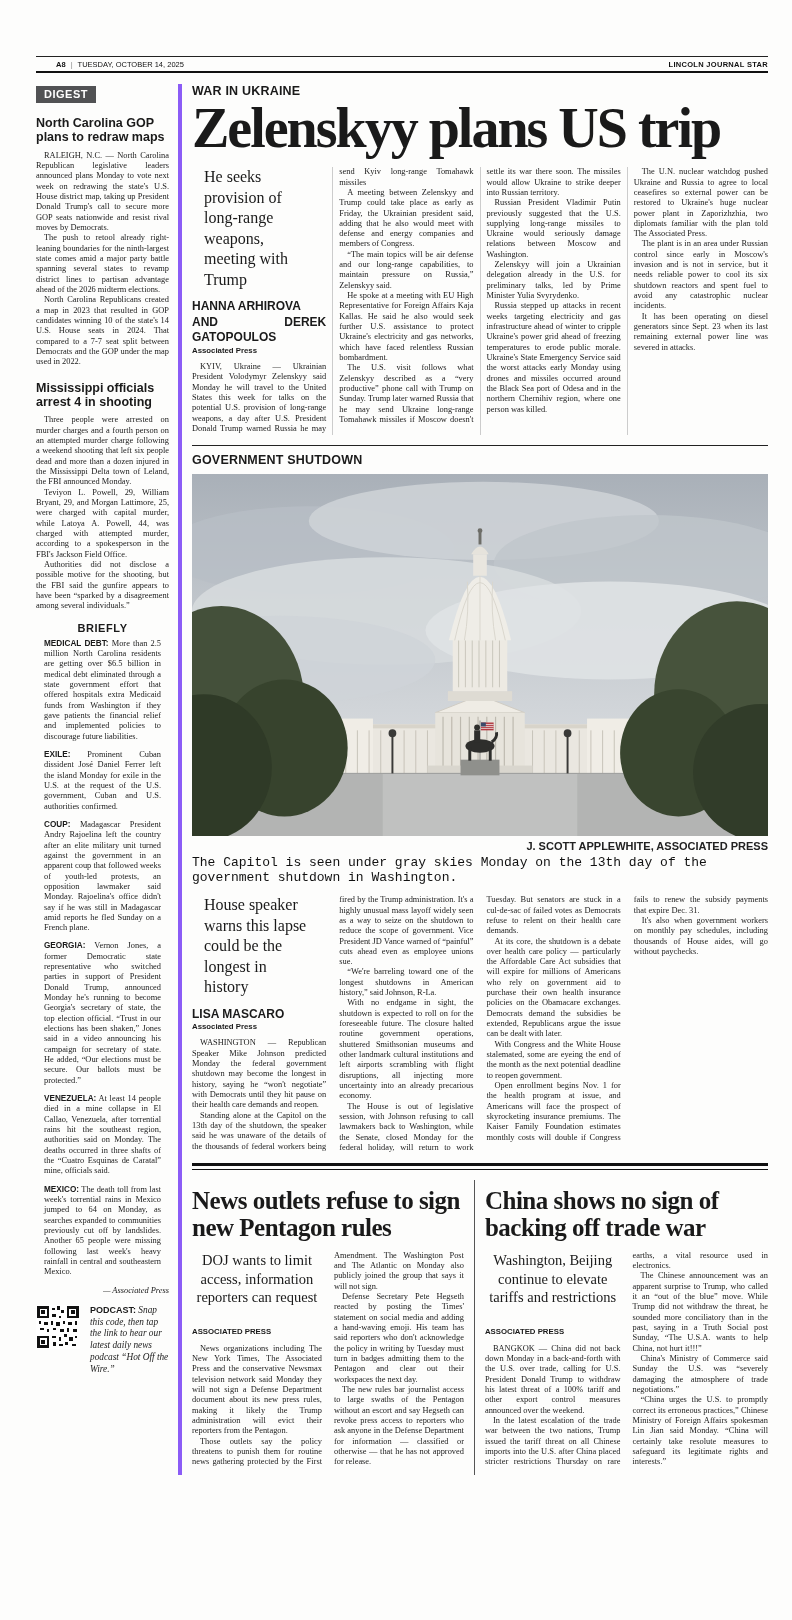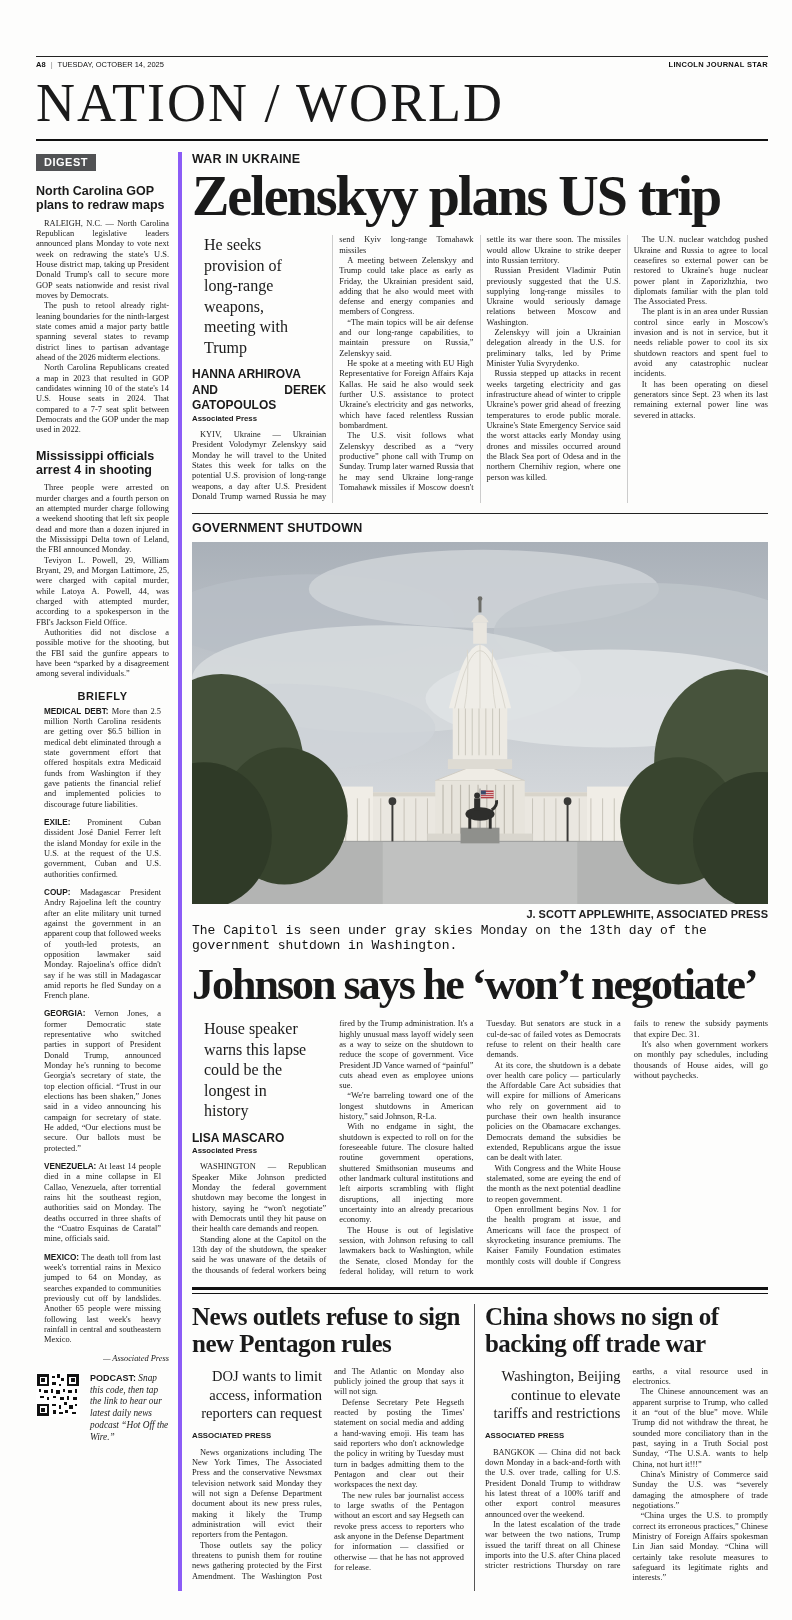--- a/index.html
+++ b/index.html
@@ -8,20 +8,21 @@
     background:#fdfdfc; color:#1a1a1a;
     font-family:"Liberation Serif", serif;
   }
   
   .masthead { margin:0 24px 0 36px; padding-top:56px; }
   .m-rule-top { border-top:1px solid #222; }
   .m-strip {
     display:flex; justify-content:space-between; align-items:center;
     font-family:"Liberation Sans", sans-serif; font-size:7.5px; color:#111;
     padding:3px 0 2px;
+    margin-left:20px;
   }
   .m-strip .edition { font-weight:bold; }
   .m-strip .sep { color:#888; margin:0 3px; }
   .m-strip .pub { font-weight:bold; letter-spacing:.3px; }
   .section-title {
     font-family:"Liberation Serif", serif; font-weight:400;
     font-size:54px; line-height:1; letter-spacing:2px; margin:5px 0 9px;
   }
   .m-rule-bottom { border-top:2.5px solid #111; }
   
@@ -54,28 +55,28 @@
   
   .kicker { font-family:"Liberation Sans", sans-serif; font-weight:bold; font-size:12.5px; letter-spacing:.2px; }
   .headline-xl {
     font-weight:bold; font-size:56px; line-height:.95; letter-spacing:-2px;
     margin:4px 0 12px; white-space:nowrap;
   }
   .headline-lg {
     font-weight:bold; font-size:44px; line-height:1; letter-spacing:-2px;
     margin:2px 0 12px; white-space:nowrap;
   }
-  .headline-md { font-weight:bold; font-size:25px; line-height:1.07; letter-spacing:-.5px; margin:0 0 9px; }
+  .headline-md { font-weight:bold; font-size:25px; line-height:1.07; letter-spacing:-.5px; margin:8px 0 9px; }
   .cols { column-fill:auto; overflow:hidden; text-align:justify; }
   .cols4 { column-count:4; column-gap:13px; column-rule:1px solid #cccccc; height:268px; font-size:9px; line-height:1.2; }
   .cols4.johnson { height:260px; font-size:9.8px; line-height:1.2; column-rule:none; }
   .cols2 { column-count:2; column-gap:12px; height:224px; font-size:8.8px; line-height:1.23; }
   .col-header { break-inside:avoid; }
   .subhead { font-size:16px; line-height:1.28; margin:0 12px 9px; text-align:left; }
-  .subhead-md { font-size:14.5px; line-height:1.3; margin:0 0 8px; text-align:right; }
+  .subhead-md { font-size:14.5px; line-height:1.3; margin:0 0 20px; text-align:center; }
   .byline { font-family:"Liberation Sans", sans-serif; font-weight:bold; font-size:12px; line-height:1.3; }
   .byline-org { font-family:"Liberation Sans", sans-serif; font-weight:bold; font-size:7.8px; margin-bottom:7px; }
   .section-rule { border-top:1px solid #222; margin:10px 0 7px; }
   figure { margin:7px 0 0; }
   .photo { width:100%; height:362px; display:block; background:#cfd4d8; }
   .credit { text-align:right; font-family:"Liberation Sans", sans-serif; font-weight:bold; font-size:11px; color:#222; margin-top:4px; }
   .caption { font-family:Liberation Mono, monospace; font-size:13px; color:#111; margin:3px 0 10px; }
   .double-rule { border-top:3px solid #111; border-bottom:1px solid #111; height:3px; margin:8px 0 10px; }
   .bottom { display:flex; }
   .bottom .half-l { width:49%; padding-right:10px; border-right:1px solid #555; }
@@ -89,21 +90,20 @@
   <header class="masthead">
     <div class="m-rule-top"></div>
     <div class="m-strip">
       <span>
         <span class="edition">A8</span>
         <span class="sep">|</span>
         <span>TUESDAY, OCTOBER 14, 2025</span>
       </span>
       <span class="pub">LINCOLN JOURNAL STAR</span>
     </div>
-    <h1 class="section-title">NATION / WORLD</h1>
     <div class="m-rule-bottom"></div>
   </header>
 
   <div class="content">
 
     <aside class="digest-col digest">
       <div class="digest-chip">DIGEST</div>
 
       <h3>North Carolina GOP plans to redraw maps</h3>
       <div class="bodytext">
@@ -290,21 +290,20 @@
             </g>
           </svg>
           <figcaption>
             <div class="credit">J. SCOTT APPLEWHITE, ASSOCIATED PRESS</div>
             <div class="caption">The Capitol is seen under gray skies Monday on the 13th day of the government shutdown in Washington.</div>
           </figcaption>
         </figure>
       </section>
 
       <article>
-        <h1 class="headline-lg">Johnson says he ‘won’t negotiate’</h1>
         <div class="cols cols4 johnson">
           <div class="col-header">
             <div class="subhead">House speaker warns this lapse could be the longest in history</div>
             <div class="byline">LISA MASCARO</div>
             <div class="byline-org">Associated Press</div>
           </div>
           <div class="bodytext">
               <p>WASHINGTON — Republican Speaker Mike Johnson predicted Monday the federal government shutdown may become the longest in history, saying he “won't negotiate” with Democrats until they hit pause on their health care demands and reopen.</p>
               <p>Standing alone at the Capitol on the 13th day of the shutdown, the speaker said he was unaware of the details of the thousands of federal workers being fired by the Trump administration. It's a highly unusual mass layoff widely seen as a way to seize on the shutdown to reduce the scope of government. Vice President JD Vance warned of “painful” cuts ahead even as employee unions sue.</p>
               <p>“We're barreling toward one of the longest shutdowns in American history,” said Johnson, R-La.</p>

